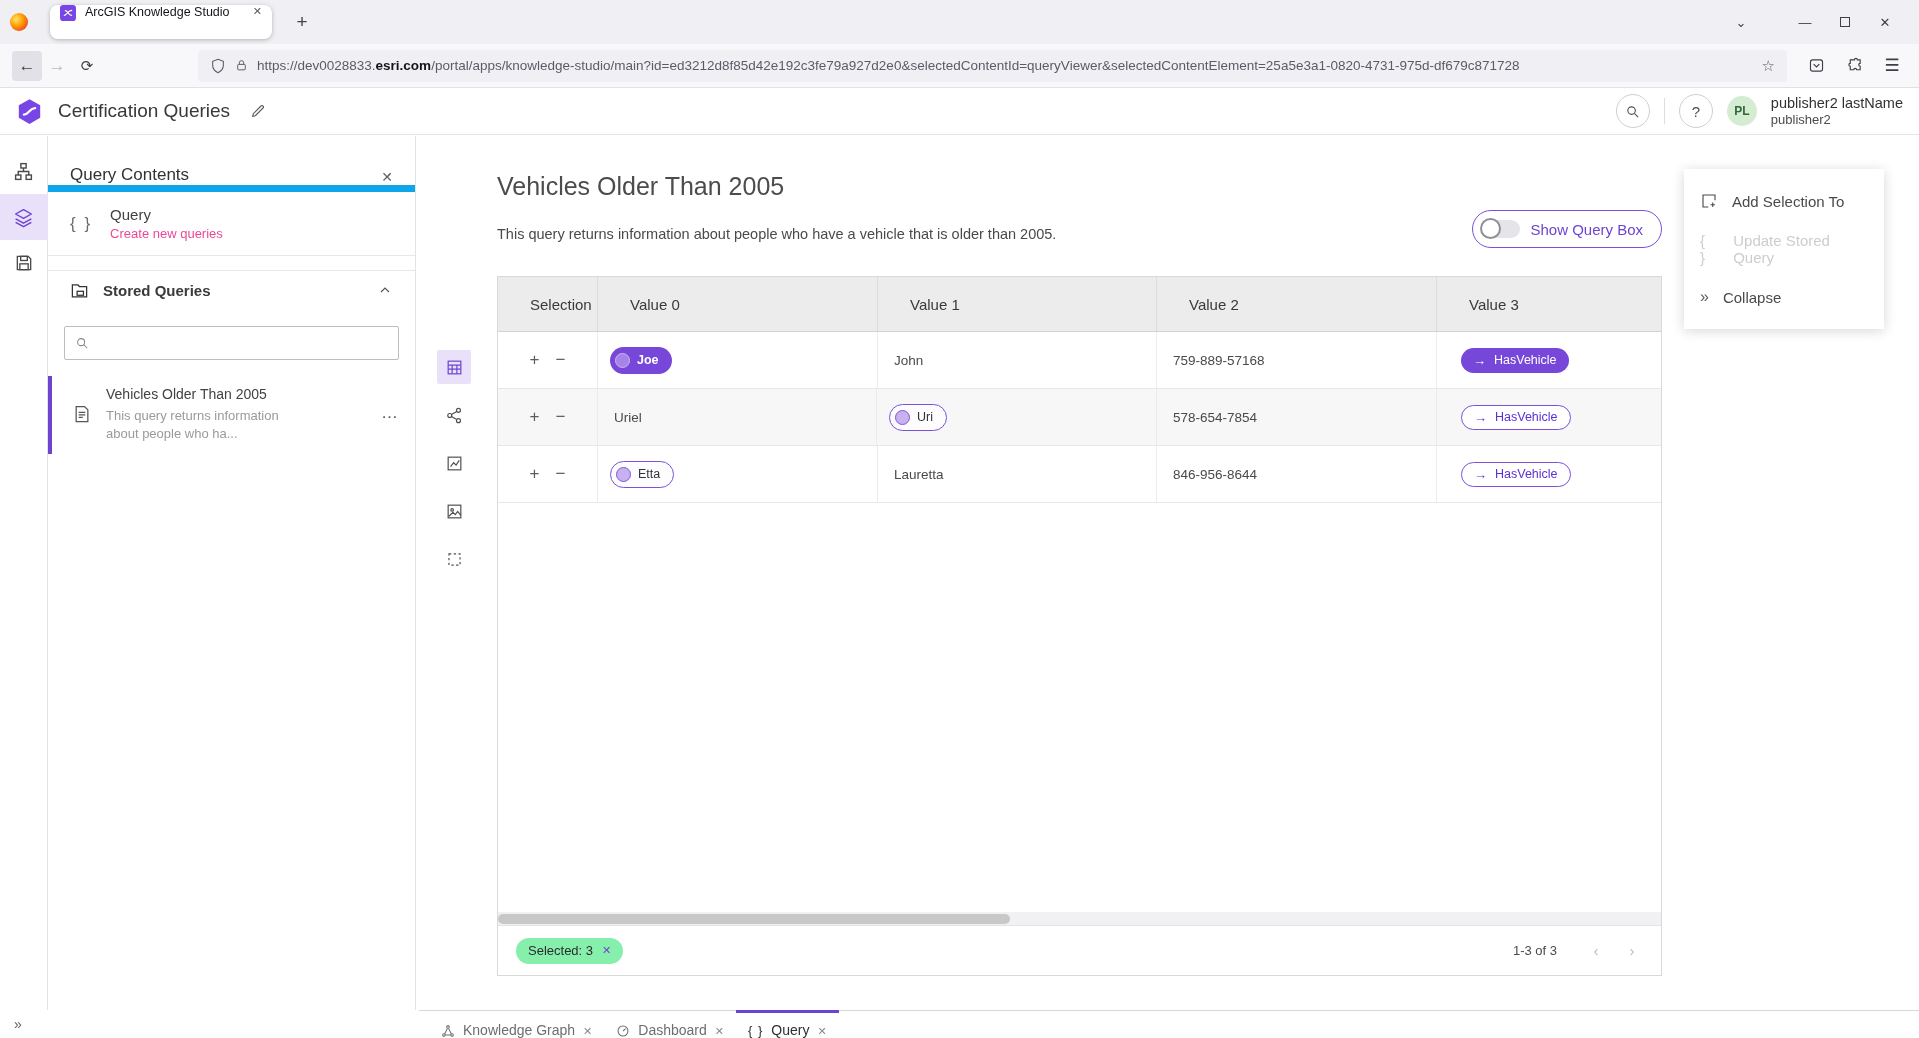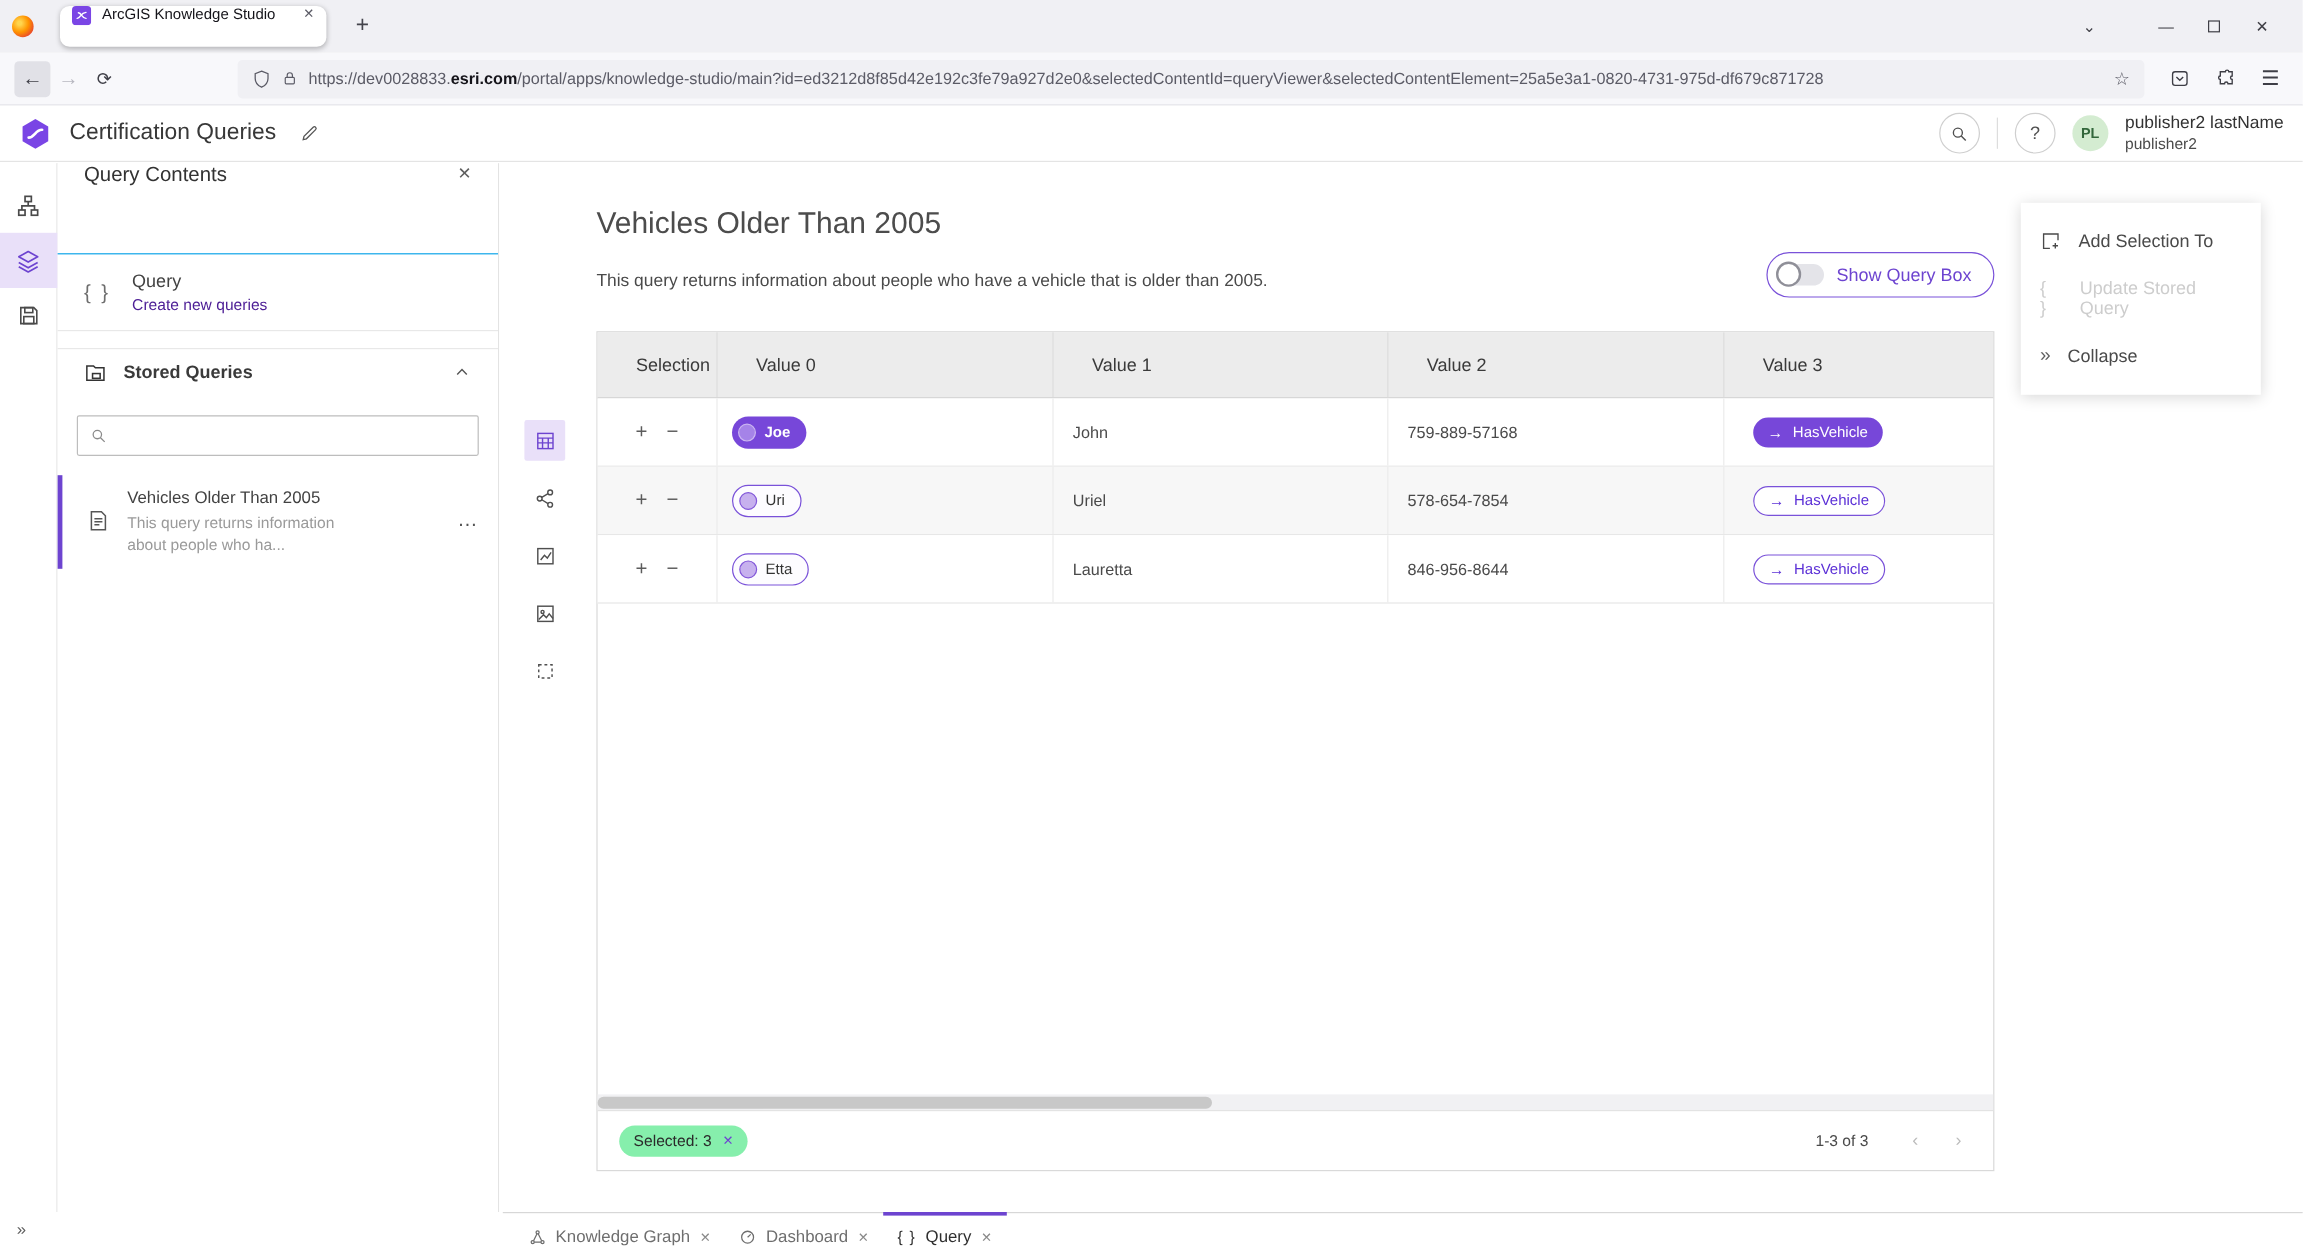--- a/index.html
+++ b/index.html
@@ -42,27 +42,27 @@
   .uname .l1 { font-size:14.5px; color:#323232; }
   .uname .l2 { font-size:13px; color:#4b4b4b; }
 
   
   .appbody { position:absolute; top:136px; bottom:28px; left:0; right:0; display:flex; }
   .rail { width:48px; border-right:1px solid #e3e3e3; display:flex; flex-direction:column; align-items:center; padding-top:12px; }
   .rail-btn { width:48px; height:46px; display:flex; align-items:center; justify-content:center; color:#4a4a4a; }
   .rail-btn.active { background:#e9e0f9; color:#6d44d0; }
 
   .panel { width:368px; border-right:1px solid #e3e3e3; background:#fff; }
-  .panel-head { height:76px; display:flex; align-items:flex-start; justify-content:space-between; padding:0 22px; border-bottom:1px solid #0ea5e9; }
+  .panel-head { height:56px; display:flex; align-items:flex-end; justify-content:space-between; padding:0 22px; border-bottom:7px solid #0ea5e9; }
   .panel-head .t { font-size:17px; color:#323232; }
   .panel-x { color:#5f5f5f; font-size:14px; }
   .query-item { display:flex; align-items:center; gap:18px; padding:12px 22px; border-bottom:1px solid #e8e8e8; height:64px; }
   .braces { font-size:17px; color:#6e6e6e; letter-spacing:2px; }
   .qi-title { font-size:15px; color:#424242; }
-  .qi-sub { font-size:13px; color:#4c1d95; margin-top:3px; }
+  .qi-sub { font-size:13px; color:#ec4899; margin-top:3px; }
   .stored-head { margin-top:14px; height:40px; border-top:1px solid #e8e8e8; border-bottom:1px solid transparent; display:flex; align-items:center; gap:14px; padding:0 22px; }
   .stored-head .t { font-size:15px; font-weight:700; color:#3a3a3a; }
   .stored-head .chev { margin-left:auto; color:#555; }
   .searchbox { margin:16px 16px 0; height:34px; border:1px solid #bdbdbd; border-radius:2px; display:flex; align-items:center; gap:8px; padding:0 10px; color:#8a8a8a; }
   .searchbox input { border:none; outline:none; flex:1; font-size:13px; background:transparent; font-family:inherit; }
   .stored-item { margin-top:16px; position:relative; display:flex; gap:14px; padding:10px 34px 12px 20px; border-left:4px solid #6d44d0; align-items:center; }
   .si-title { font-size:14px; color:#424242; margin-bottom:5px; }
   .si-desc { font-size:13px; color:#9a9a9a; line-height:1.35; width:205px; }
   .si-dots { position:absolute; right:16px; top:50%; transform:translateY(-60%); font-size:17px; color:#555; letter-spacing:1px; }
 
@@ -352,27 +352,27 @@
               <span>HasVehicle</span>
             </span>
           </div>
       </div>
 
       <div class="trow alt">
         <div class="td sel c0">
             <span>+</span>
             <span>−</span>
           </div>
+        <div class="td val c2">Uriel</div>
         <div class="td c1">
             <span class="pill outline">
               <span class="dot"></span>
               <span>Uri</span>
             </span>
           </div>
-        <div class="td val c2">Uriel</div>
         <div class="td val c3">578-654-7854</div>
         <div class="td c4">
             <span class="relpill outline">
               <span class="ar">→</span>
               <span>HasVehicle</span>
             </span>
           </div>
       </div>
 
       <div class="trow">

